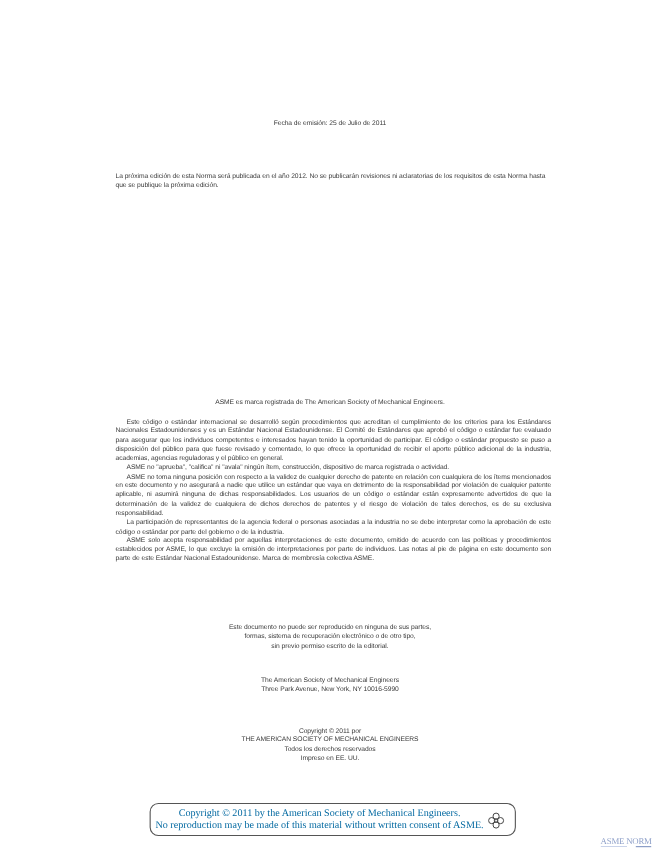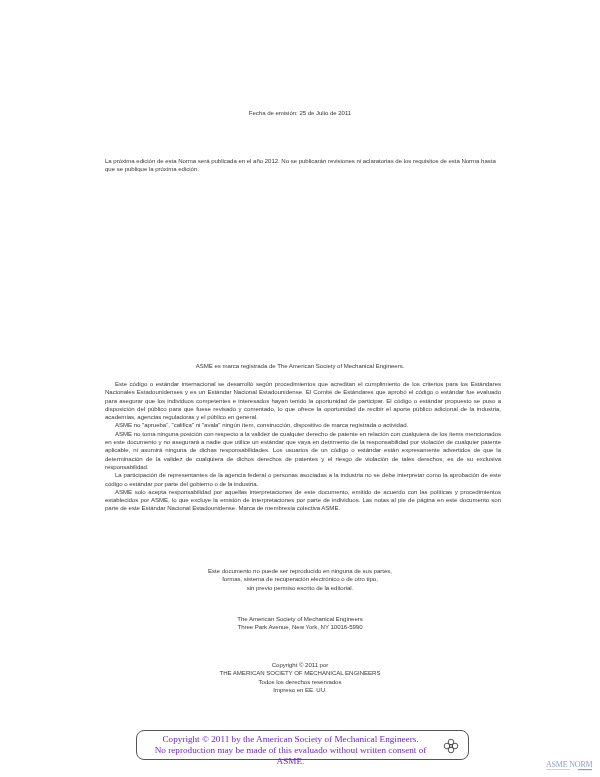--- a/index.html
+++ b/index.html
@@ -14,21 +14,21 @@
   #next-edition { left:105px; width:400px; top:157px; }
   #trademark { left:0; width:600px; top:362px; }
   #legal-body { left:105px; width:396px; top:380px; text-align:justify; }
   #legal-body p { margin:0; text-indent:10px; }
   #reproduction { left:0; width:600px; top:567px; }
   #publisher { left:0; width:600px; top:615px; }
   #copyright-block { left:0; width:600px; top:661px; }
   #footer-box {
     left:136px; top:730px; width:333px; height:30px;
     border:1px solid #555; border-radius:8px; box-sizing:border-box;
-    font-family:"Liberation Serif", serif; color:#6d28d9;
+    font-family:"Liberation Serif", serif; color:#0369a1;
   }
   #footer-box .lines { position:absolute; left:4px; right:28px; top:3px; text-align:center; font-size:9.2px; line-height:11px; }
   #footer-logo { position:absolute; right:9px; top:7px; width:16px; height:16px; }
   #asme-norm {
     left:546px; top:760px; width:54px; font-family:Liberation Serif, serif;
     font-size:8px; color:#8d9fc8; letter-spacing:-0.2px; white-space:nowrap;
   }
   #asme-norm-sub { left:546px; top:769px; width:50px; height:2px; }
 </style>
 </head>
@@ -62,21 +62,21 @@
 <div class="abs center small" id="copyright-block">
   <div>Copyright © 2011 por</div>
   <div>THE AMERICAN SOCIETY OF MECHANICAL ENGINEERS</div>
   <div>Todos los derechos reservados</div>
   <div>Impreso en EE. UU.</div>
 </div>
 
 <div class="abs" id="footer-box">
   <div class="lines">
     <div>Copyright © 2011 by the American Society of Mechanical Engineers.</div>
-    <div>No reproduction may be made of this evaluado without written consent of ASME.</div>
+    <div>No reproduction may be made of this material without written consent of ASME.</div>
   </div>
   <svg id="footer-logo" viewBox="0 0 16 16">
     <g fill="none" stroke="#444" stroke-width="0.9">
       <circle cx="8" cy="4" r="2.8"></circle>
       <circle cx="12" cy="8" r="2.8"></circle>
       <circle cx="8" cy="12" r="2.8"></circle>
       <circle cx="4" cy="8" r="2.8"></circle>
       <circle cx="8" cy="8" r="1.6"></circle>
     </g>
   </svg>

